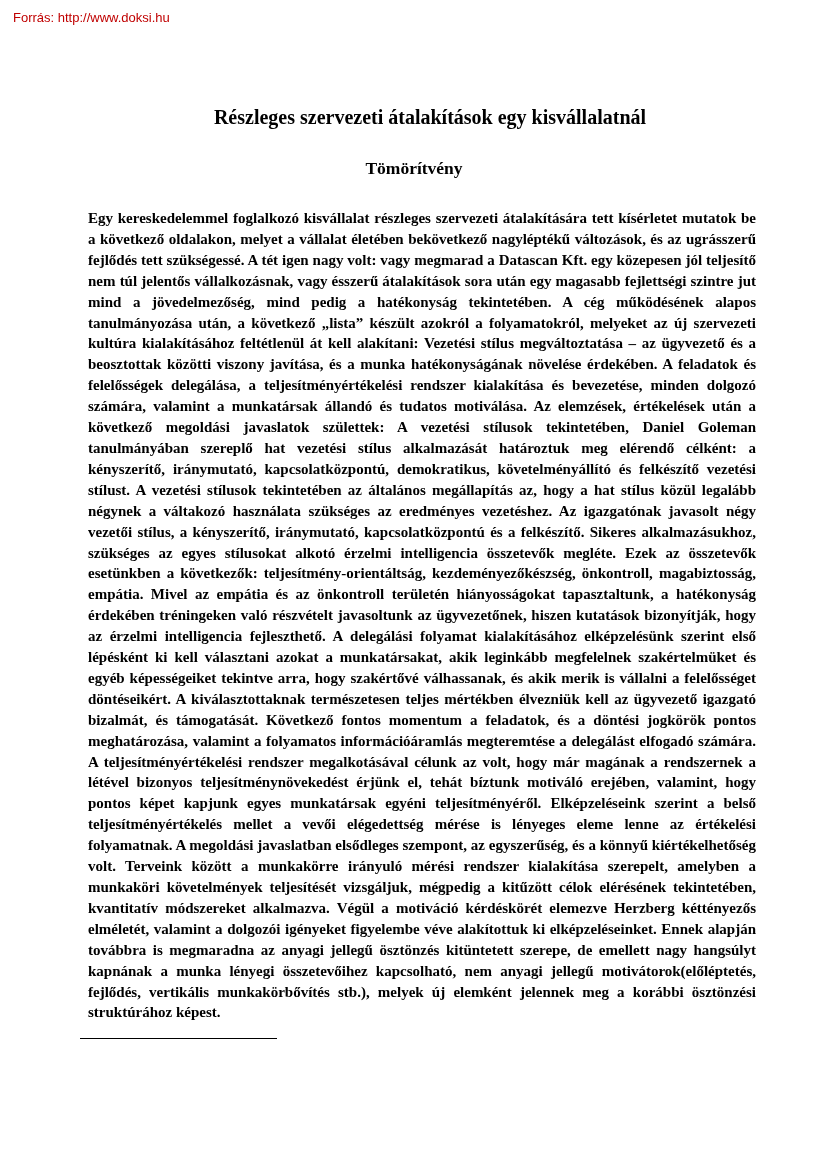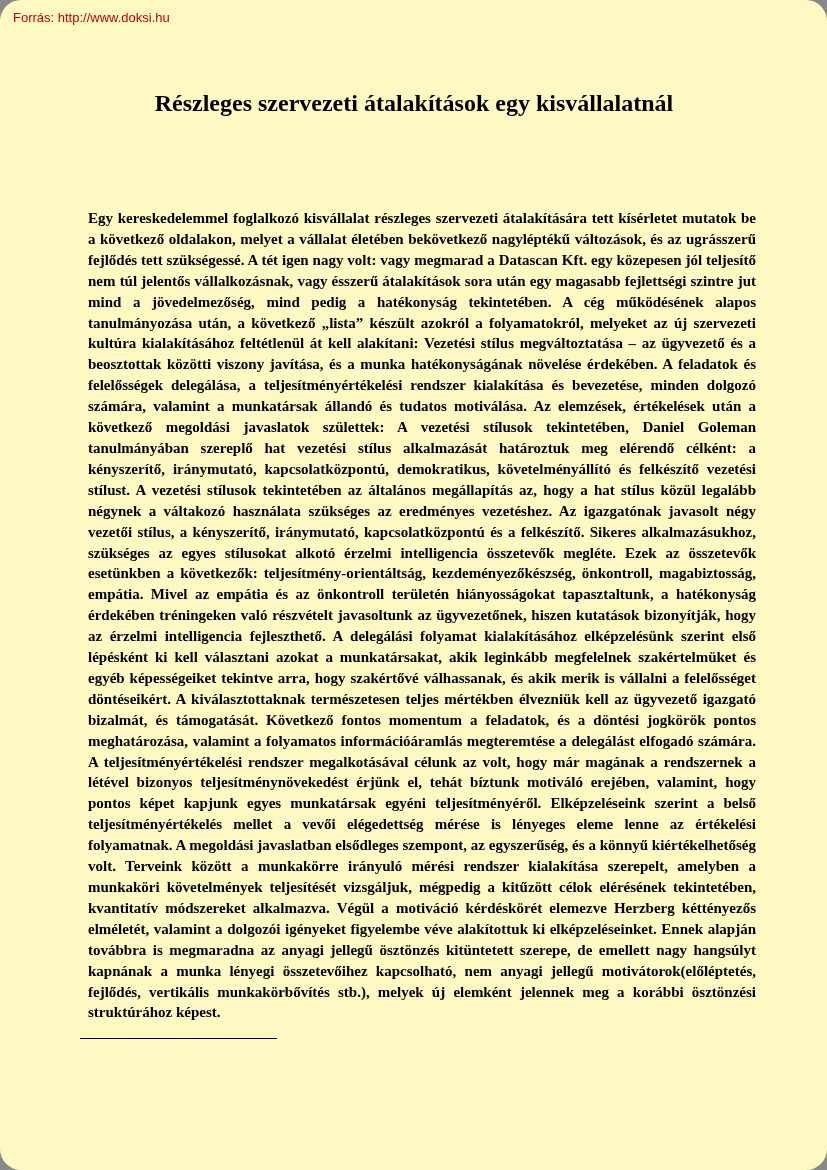--- a/index.html
+++ b/index.html
@@ -1,46 +1,45 @@
 <!DOCTYPE html>
 <html lang="hu"><head>
 <meta charset="utf-8">
 <style>
   html, body { margin: 0; padding: 0; background: #888; }
   .page {
     position: relative;
     width: 827px;
     height: 1170px;
     margin: 0 auto;
-    background: #fef9c3;
+    background: #ffffff;
     color: #000000;
     font-family: "Liberation Serif", serif;
     overflow: hidden;
-    border-radius: 21px;
   }
   .stamp {
     position: absolute;
     left: 13px;
     top: 10px;
     font-family: "Liberation Sans", sans-serif;
     font-size: 13px;
     color: #c00000;
     white-space: nowrap;
   }
   .content {
     position: absolute;
     left: 80px;
     width: 668px;
   }
   .doc-title {
     top: 90px;
-    font-size: 24px;
+    font-size: 20px;
     font-weight: bold;
     text-align: center;
-    margin: 0;
+    margin: 16px;
   }
   .doc-author {
     top: 122px;
     font-size: 17px;
     font-weight: normal;
     text-align: center;
     margin: 0;
   }
   .doc-author sup, .footnote sup {
     font-size: 11px;
@@ -81,20 +80,21 @@
 </head>
 <body>
 
 <div class="page">
 
   <div class="stamp" style="color: rgb(192, 0, 0);">Forrás: http://www.doksi.hu</div>
 
   <h1 class="content doc-title">Részleges szervezeti átalakítások egy kisvállalatnál</h1>
 
 
+  <h2 class="content section-heading">Tömörítvény</h2>
 
   <p class="content abstract">Egy kereskedelemmel foglalkozó kisvállalat részleges szervezeti átalakítására tett kísérletet mutatok be a következő oldalakon, melyet a vállalat életében bekövetkező nagyléptékű változások, és az ugrásszerű fejlődés tett szükségessé. A tét igen nagy volt: vagy megmarad a Datascan Kft. egy közepesen jól teljesítő nem túl jelentős vállalkozásnak, vagy ésszerű átalakítások sora után egy magasabb fejlettségi szintre jut mind a jövedelmezőség, mind pedig a hatékonyság tekintetében. A cég működésének alapos tanulmányozása után, a következő „lista” készült azokról a folyamatokról, melyeket az új szervezeti kultúra kialakításához feltétlenül át kell alakítani: Vezetési stílus megváltoztatása – az ügyvezető és a beosztottak közötti viszony javítása, és a munka hatékonyságának növelése érdekében. A feladatok és felelősségek delegálása, a teljesítményértékelési rendszer kialakítása és bevezetése, minden dolgozó számára, valamint a munkatársak állandó és tudatos motiválása. Az elemzések, értékelések után a következő megoldási javaslatok születtek: A vezetési stílusok tekintetében, Daniel Goleman tanulmányában szereplő hat vezetési stílus alkalmazását határoztuk meg elérendő célként: a kényszerítő, iránymutató, kapcsolatközpontú, demokratikus, követelményállító és felkészítő vezetési stílust. A vezetési stílusok tekintetében az általános megállapítás az, hogy a hat stílus közül legalább négynek a váltakozó használata szükséges az eredményes vezetéshez. Az igazgatónak javasolt négy vezetői stílus, a kényszerítő, iránymutató, kapcsolatközpontú és a felkészítő. Sikeres alkalmazásukhoz, szükséges az egyes stílusokat alkotó érzelmi intelligencia összetevők megléte. Ezek az összetevők esetünkben a következők: teljesítmény-orientáltság, kezdeményezőkészség, önkontroll, magabiztosság, empátia. Mivel az empátia és az önkontroll területén hiányosságokat tapasztaltunk, a hatékonyság érdekében tréningeken való részvételt javasoltunk az ügyvezetőnek, hiszen kutatások bizonyítják, hogy az érzelmi intelligencia fejleszthető. A delegálási folyamat kialakításához elképzelésünk szerint első lépésként ki kell választani azokat a munkatársakat, akik leginkább megfelelnek szakértelmüket és egyéb képességeiket tekintve arra, hogy szakértővé válhassanak, és akik merik is vállalni a felelősséget döntéseikért. A kiválasztottaknak természetesen teljes mértékben élvezniük kell az ügyvezető igazgató bizalmát, és támogatását. Következő fontos momentum a feladatok, és a döntési jogkörök pontos meghatározása, valamint a folyamatos információáramlás megteremtése a delegálást elfogadó számára. A teljesítményértékelési rendszer megalkotásával célunk az volt, hogy már magának a rendszernek a létével bizonyos teljesítménynövekedést érjünk el, tehát bíztunk motiváló erejében, valamint, hogy pontos képet kapjunk egyes munkatársak egyéni teljesítményéről. Elképzeléseink szerint a belső teljesítményértékelés mellet a vevői elégedettség mérése is lényeges eleme lenne az értékelési folyamatnak. A megoldási javaslatban elsődleges szempont, az egyszerűség, és a könnyű kiértékelhetőség volt. Terveink között a munkakörre irányuló mérési rendszer kialakítása szerepelt, amelyben a munkaköri követelmények teljesítését vizsgáljuk, mégpedig a kitűzött célok elérésének tekintetében, kvantitatív módszereket alkalmazva. Végül a motiváció kérdéskörét elemezve Herzberg kéttényezős elméletét, valamint a dolgozói igényeket figyelembe véve alakítottuk ki elképzeléseinket. Ennek alapján továbbra is megmaradna az anyagi jellegű ösztönzés kitüntetett szerepe, de emellett nagy hangsúlyt kapnának a munka lényegi összetevőihez kapcsolható, nem anyagi jellegű motivátorok(előléptetés, fejlődés, vertikális munkakörbővítés stb.), melyek új elemként jelennek meg a korábbi ösztönzési struktúrához képest.</p>
 
   <div class="content footnote-block">
     <div class="footnote-rule"></div>
   </div>
 
 </div>
 
 </body></html>

